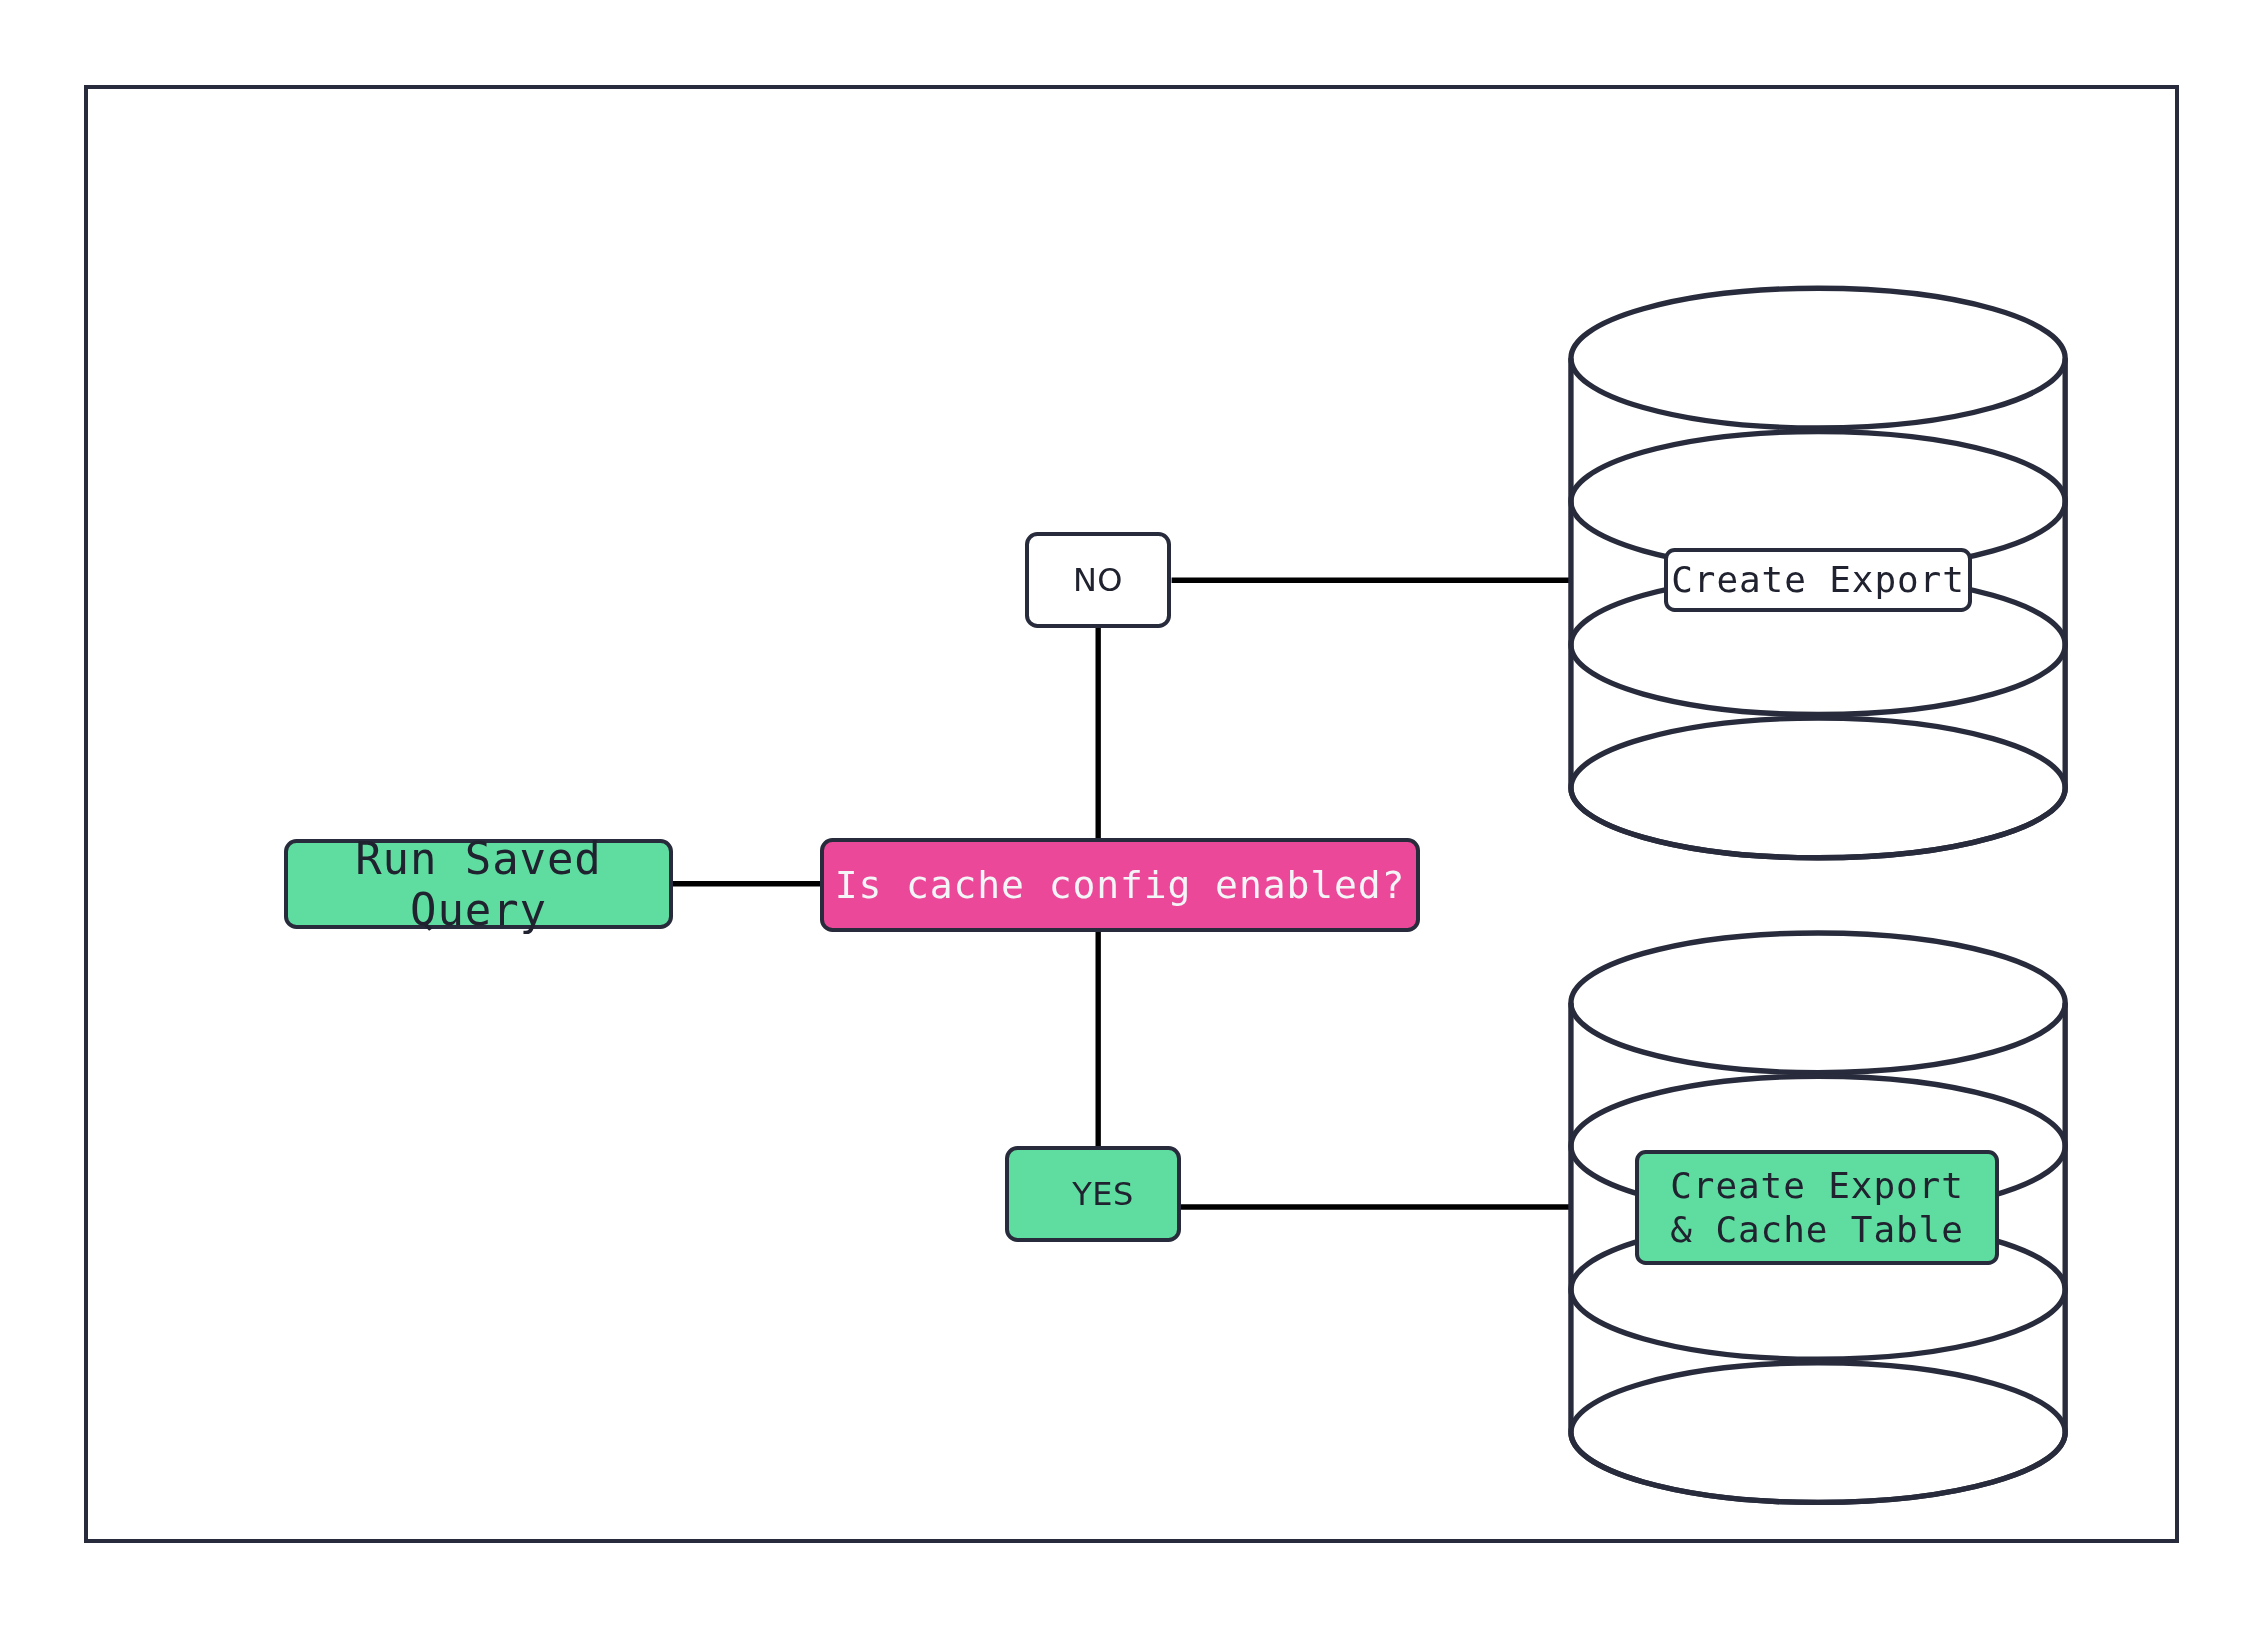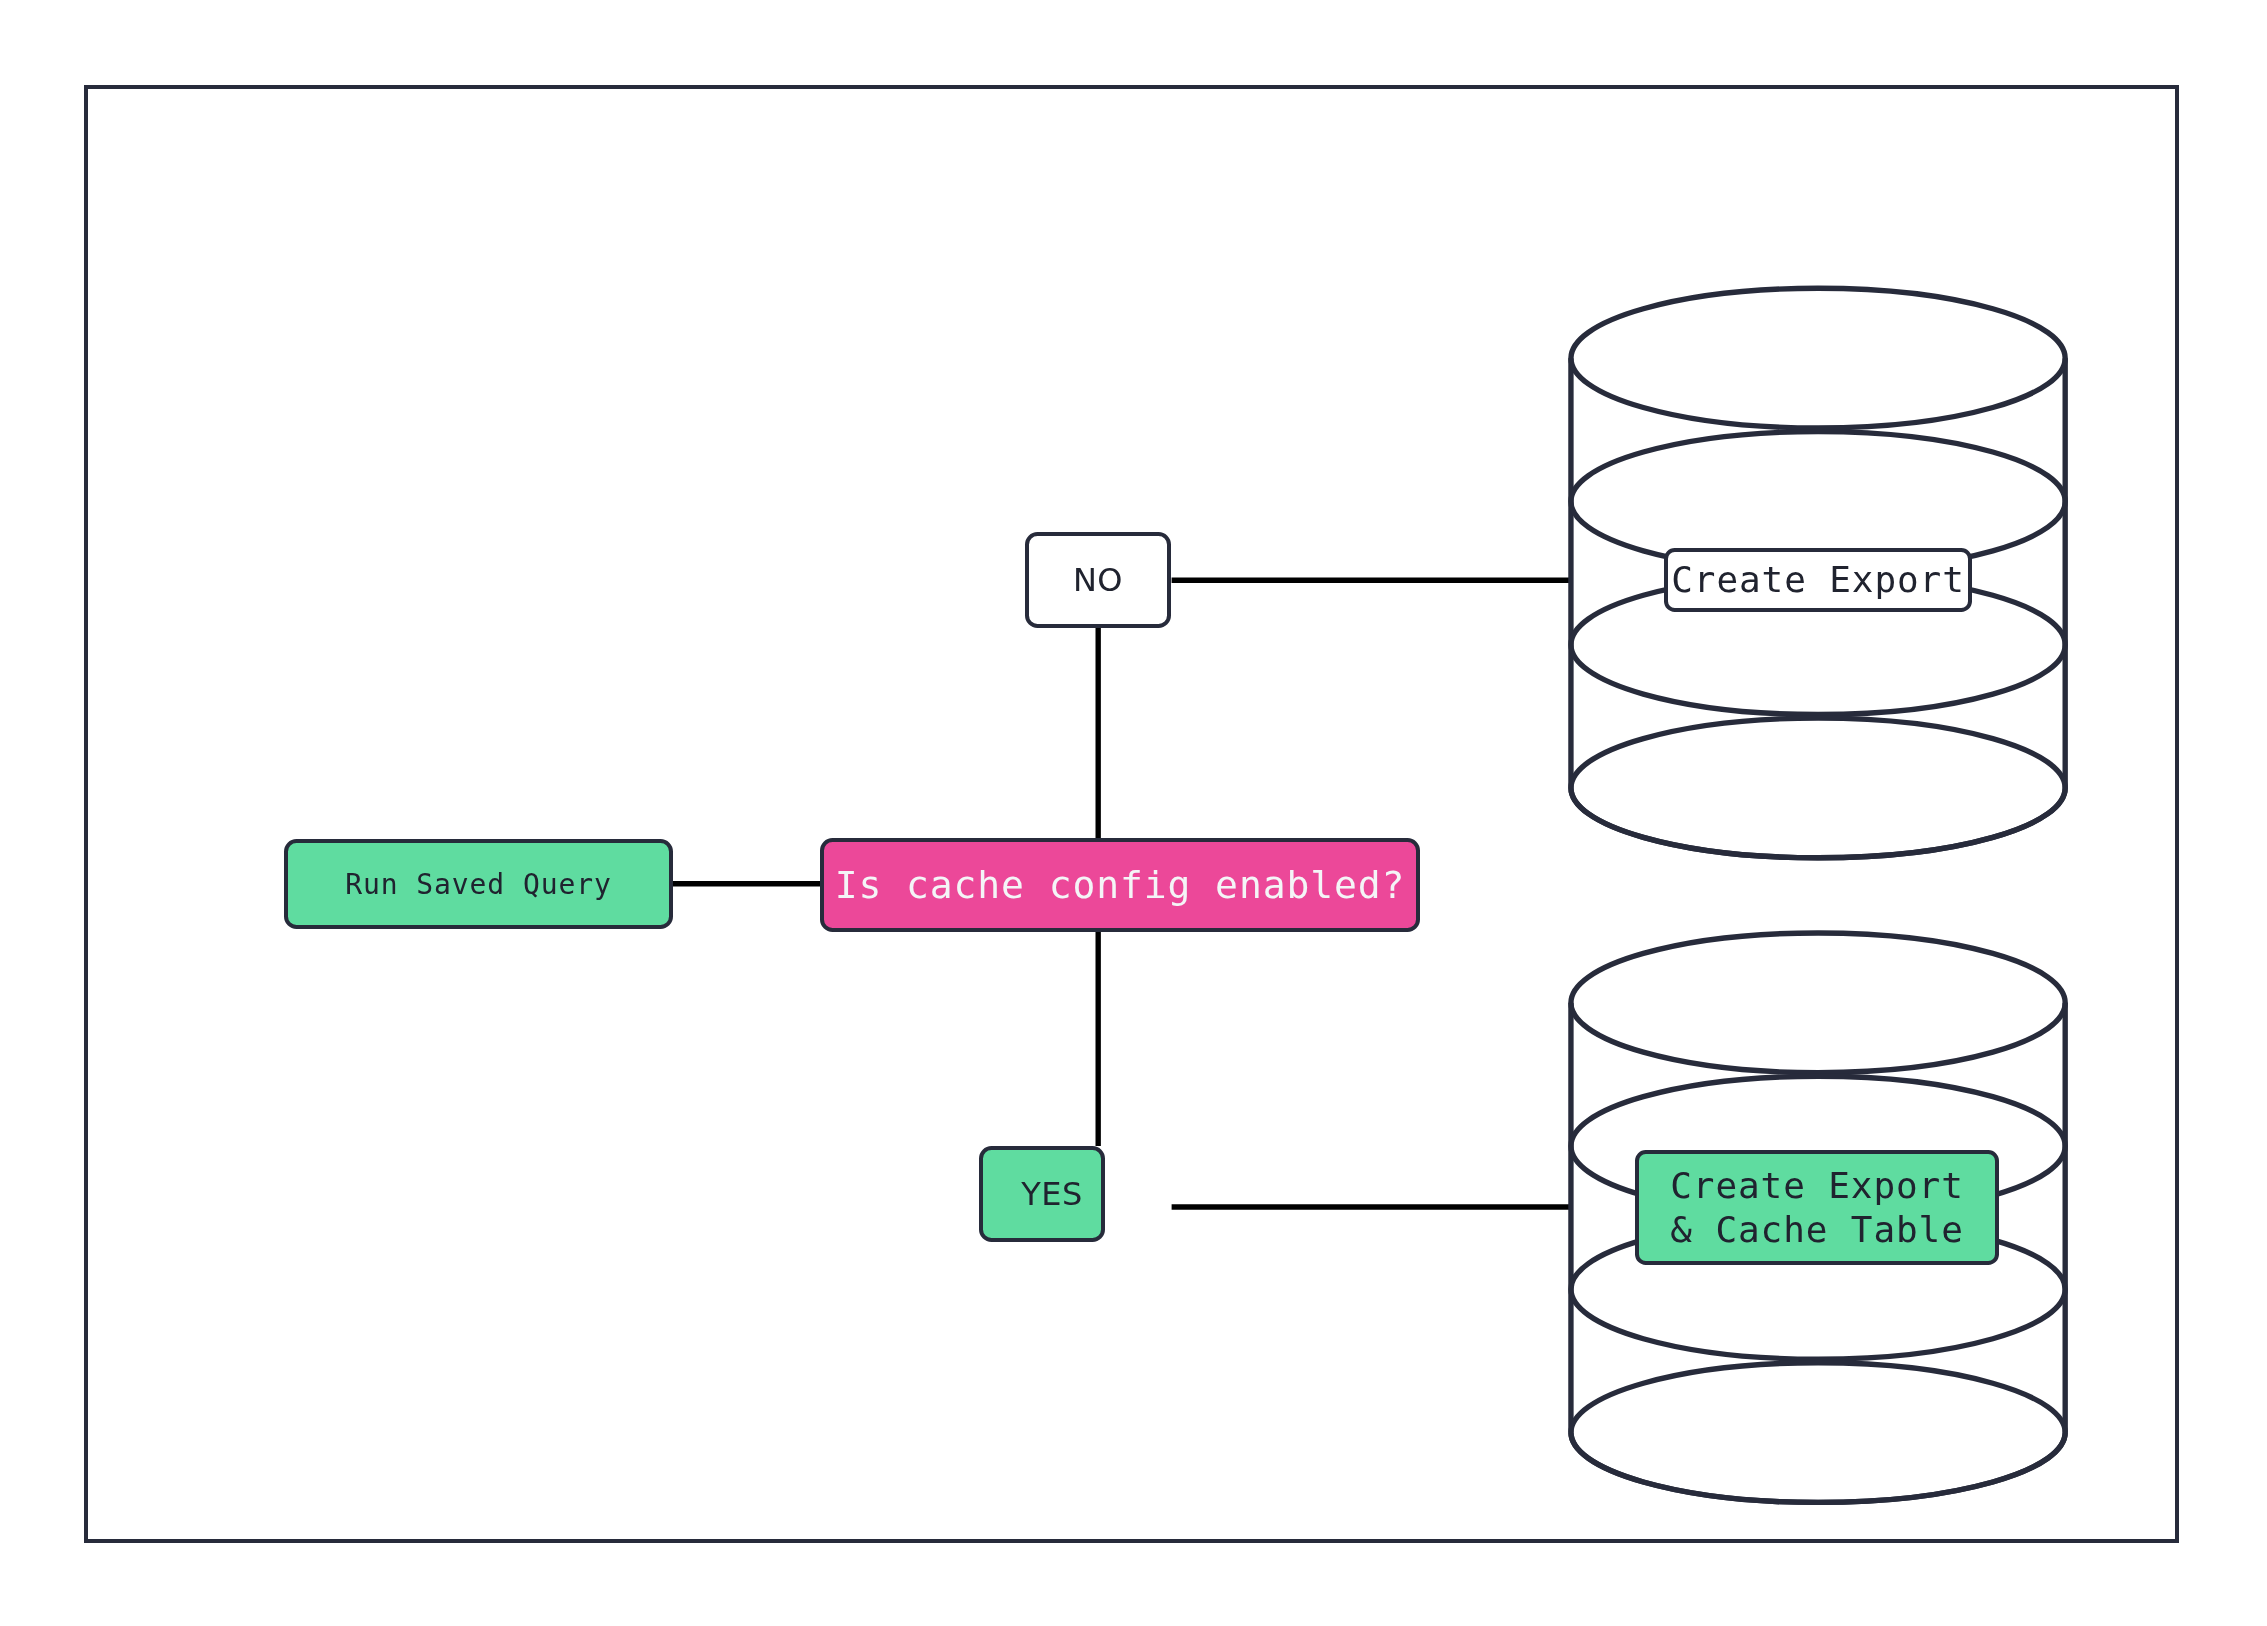--- a/index.html
+++ b/index.html
@@ -67,21 +67,21 @@
     align-items: center;
     justify-content: center;
     text-align: center;
     font-family: "DejaVu Sans Mono", monospace;
   }
   .node-process {
     background: #5fdca0;
     border: 4.5px solid #272b3b;
     border-radius: 12.5px;
     color: #20232f;
-    font-size: 28px;
+    font-size: 44px;
     letter-spacing: 0.9px;
   }
   .node-decision {
     background: #ec4899;
     border: 4.5px solid #272b3b;
     border-radius: 12.5px;
     color: #f4f5f7;
     font-size: 38px;
     letter-spacing: 0.9px;
   }
@@ -172,21 +172,21 @@
   </div>
 
   <div class="node node-decision" style="left:820px; top:838px; width:600px; height:94px;">
     <span>Is cache config enabled?</span>
   </div>
 
   <div class="node node-label-plain" style="left:1025px; top:532px; width:146px; height:96px;">
     <span>NO</span>
   </div>
 
-  <div class="node node-label-green" style="left:979px; top:1146px; width:126px; height:96px;padding-left:20px;">
+  <div class="node node-label-green" style="left:1005px; top:1146px; width:176px; height:96px;padding-left:20px;">
     <span>YES</span>
   </div>
 
   <div class="db-label white" style="left:1664px; top:548px; width:308px; height:64px;">Create Export</div>
 
   <div class="db-label green" style="left:1635px; top:1150px; width:364px; height:115px;">Create Export
 &amp; Cache Table</div>
 
 </div>
 

